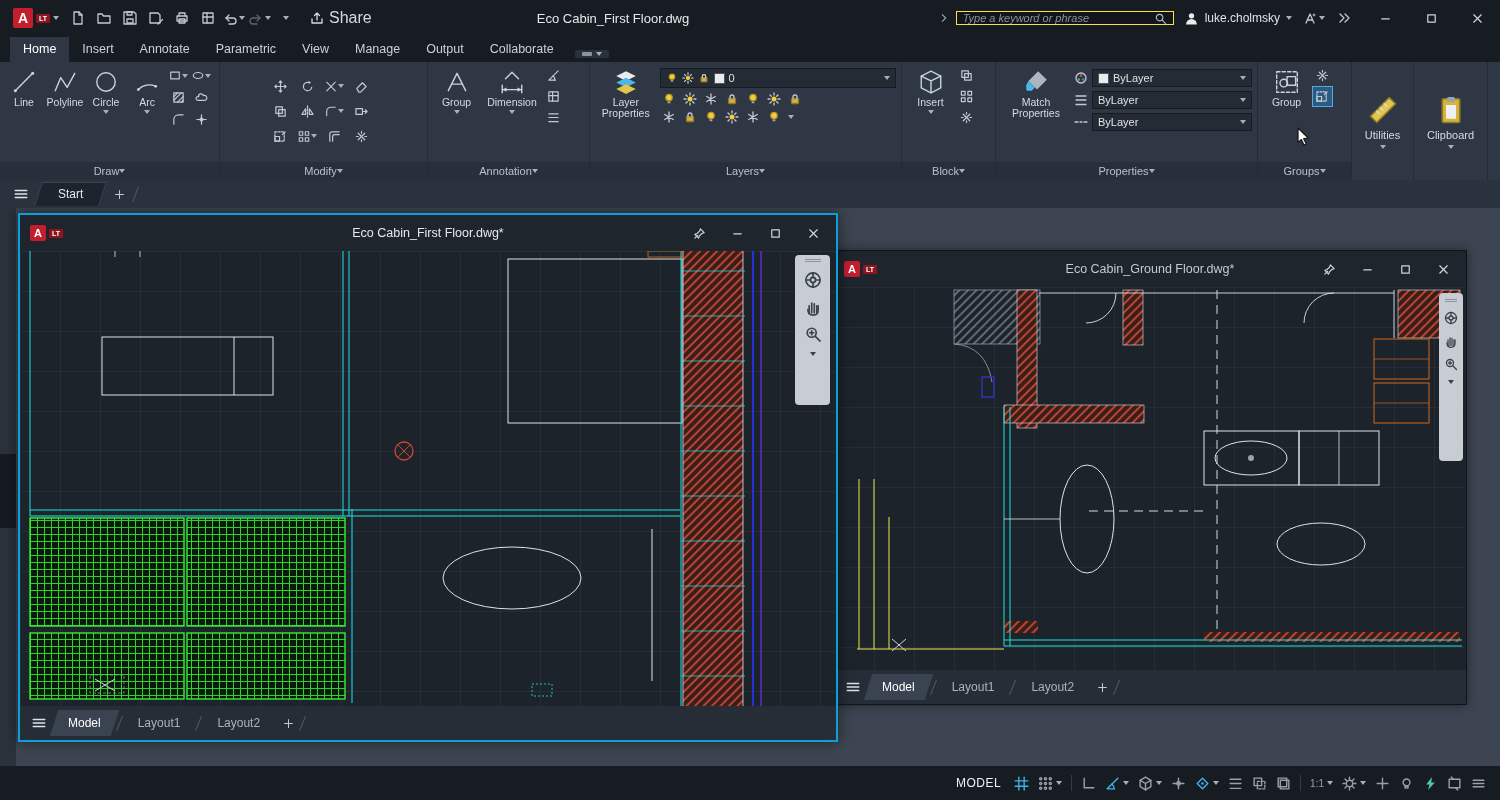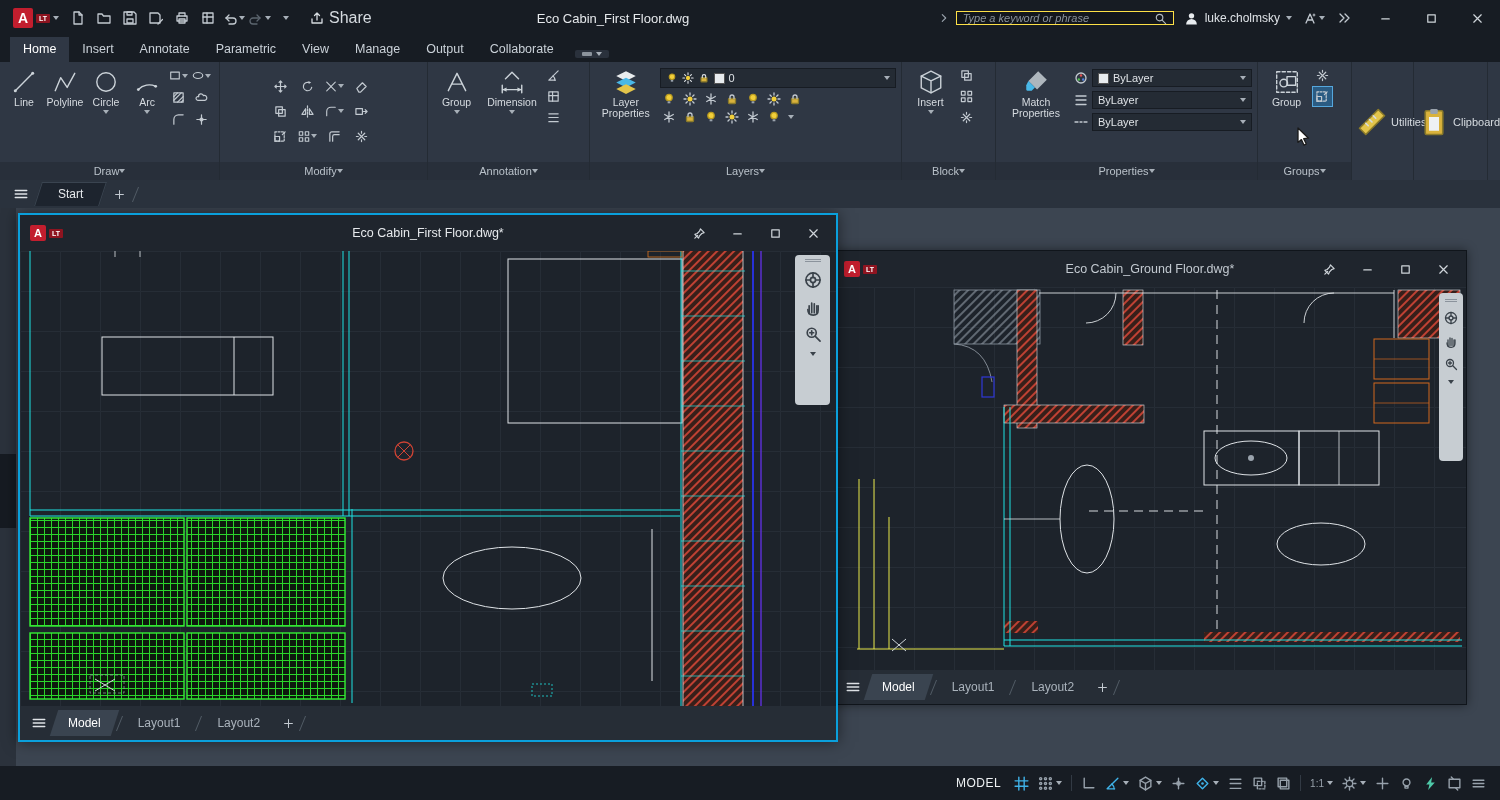--- a/index.html
+++ b/index.html
@@ -54,21 +54,21 @@
   .combo{height:20px;background:#242b34;border:1px solid #171c23;display:flex;align-items:center;gap:4px;padding:0 5px;color:#dfe3e7;font-size:11px}
   .combo svg{width:12px;height:12px}
   .combo .cd{margin-left:auto}
   .lrow{display:flex;gap:7px;align-items:center;padding-left:2px}
   .lrow svg{width:14px;height:14px;color:#c3cad1}
   .prop-right{flex:1;display:flex;flex-direction:column;gap:4px;padding-top:3px}
   .prow{display:flex;align-items:center;gap:4px}
   .prow>svg{width:14px;height:14px;color:#c3cad1}
   .prow .combo{flex:1;height:18px}
   .sw{width:11px;height:11px;background:#e8ecef;border:1px solid #555}
-  .tallbtn{flex:1;display:flex;flex-direction:row;align-items:center;justify-content:center;gap:4px;font-size:11px;color:#d6dbe0}
+  .tallbtn{flex:1;display:flex;flex-direction:column;align-items:center;justify-content:center;gap:4px;font-size:11px;color:#d6dbe0}
   .tallbtn svg{width:30px;height:30px}
   .ribbon-fill{flex:1}
   
   .ftabs{height:28px;background:#2a323d;display:flex;align-items:center;gap:6px;padding-left:10px;position:relative;z-index:17}
   .fburger{width:22px;height:22px;color:#dfe3e7;display:flex;align-items:center;justify-content:center}
   .fburger svg{width:16px;height:16px}
   .ftab{position:relative;height:24px;padding:0 20px;display:flex;align-items:center;font-size:12px;color:#e6e9ec}
   .ftab::before{content:"";position:absolute;inset:0;background:#1d242e;transform:skewX(-18deg);border:1px solid #3a4450;border-bottom:none}
   .ftab span{position:relative}
   .fplus{width:20px;height:20px;color:#c3cad1;display:flex;align-items:center;justify-content:center}

